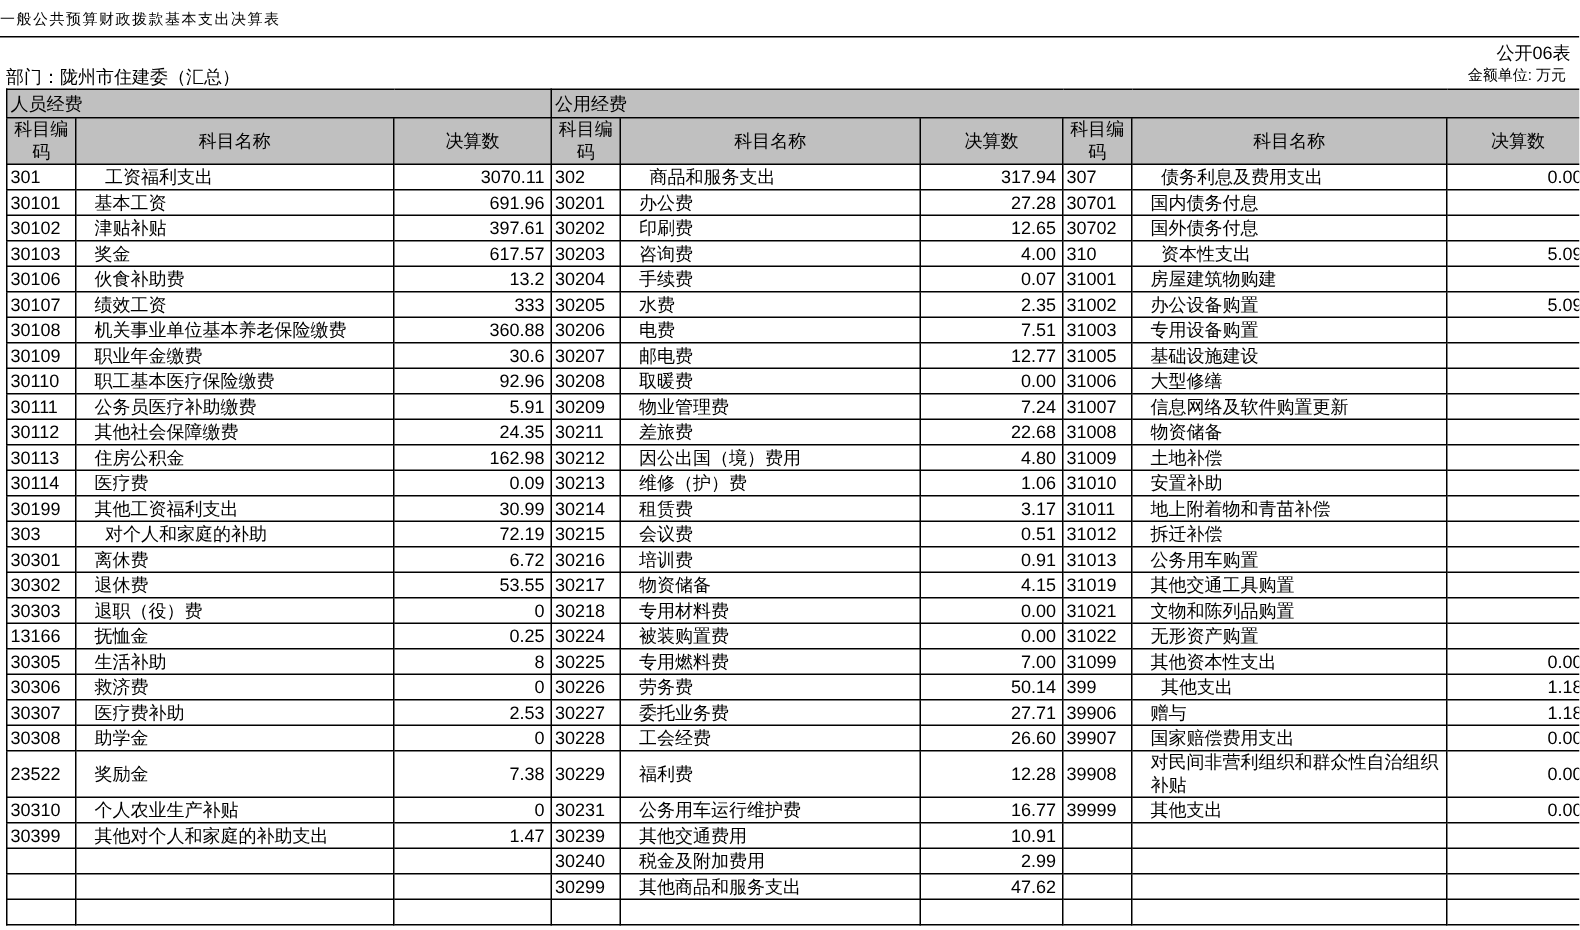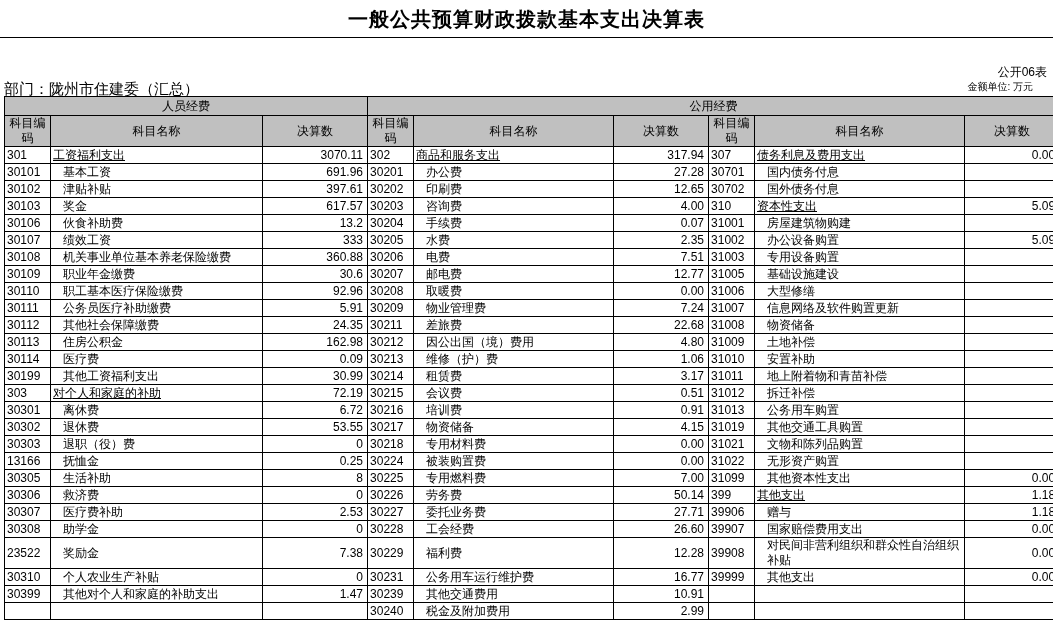--- a/index.html
+++ b/index.html
@@ -1,31 +1,31 @@
 <!DOCTYPE html>
 <html><head>
 <meta charset="utf-8">
 <style>
   html,body{margin:0;padding:0;background:#ffffff;}
   body{font-family:"Liberation Sans","DejaVu Sans",sans-serif;font-size:12px;color:#000;}
   .page{width:1053px;height:620px;position:relative;overflow:hidden;background:#fff;}
-  .title{text-align:center;font-size:20px;font-weight:bold;padding-top:6px;padding-bottom:4px;letter-spacing:1px;}
+  .title{font-size:10px;font-weight:normal;padding-top:6px;padding-bottom:4px;letter-spacing:1px;}
   .titlerule{border-bottom:1px solid #000;margin:0 0 0 0;}
-  .meta{height:34px;position:relative;margin-top:24px;}
+  .meta{height:34px;position:relative;}
   .meta .right1{position:absolute;right:6px;top:2px;font-size:12px;}
-  .meta .right2{position:absolute;right:20px;top:18px;font-size:10px;text-align:center;}
-  .meta .left1{position:absolute;left:4px;top:18px;font-size:15px;}
+  .meta .right2{position:absolute;right:9px;top:18px;font-size:10px;text-align:center;}
+  .meta .left1{position:absolute;left:4px;top:18px;font-size:12px;}
   table{border-collapse:collapse;width:1045px;margin-left:4px;table-layout:fixed;}
   td,th{border:1px solid #000;font-size:12px;padding:0 2px;height:16px;line-height:15px;}
-  .grp{background:#c0c0c0;text-align:center;font-weight:normal;height:18px;}
+  .grp{background:#c0c0c0;text-align:left;font-weight:normal;height:18px;}
   .hdr{background:#c0c0c0;text-align:center;height:30px;}
   .num{text-align:right;padding-right:4px;}
   .code{text-align:left;padding-left:2px;}
   .nm{text-align:left;}
-  .lvl0{padding-left:2px;text-decoration:underline;}
+  .lvl0{padding-left:19px;}
   .lvl1{padding-left:12px;}
   .colcode{width:46px;}
   .colname{width:212px;}
   .colval{width:105px;}
   .colcode2{width:46px;}
   .colname2{width:200px;}
   .colval2{width:95px;}
   .colcode3{width:46px;}
   .colname3{width:210px;}
   .colval3{width:95px;}

